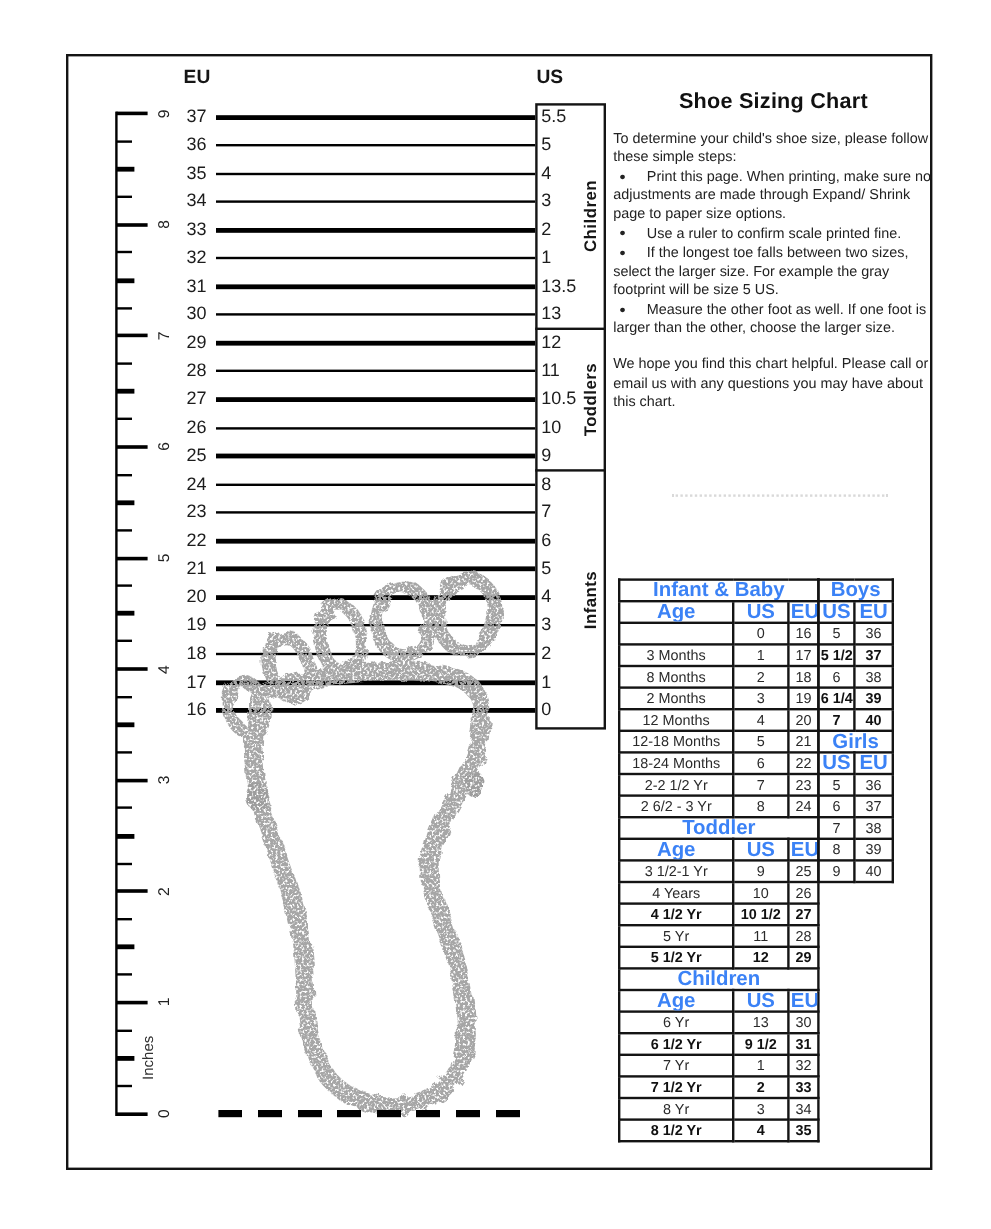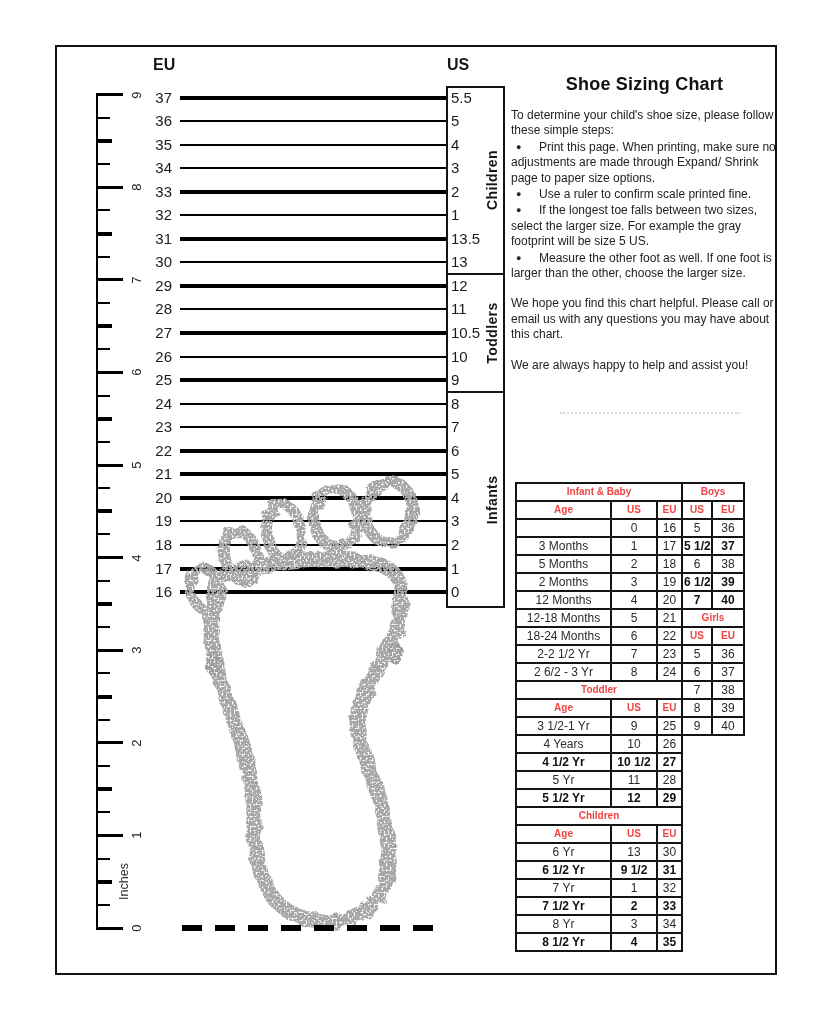--- a/index.html
+++ b/index.html
@@ -37,21 +37,21 @@
   .panel .title{text-align:center;font-size:18px;font-weight:bold;color:#111;margin-bottom:13px;letter-spacing:.2px;}
   .panel p{margin:0 0 1px 0;font-size:12px;line-height:15.4px;color:#222;}
   .panel p.gap{margin-top:15px;}
   .bullet-glyph{display:inline-block;width:23px;padding-left:5px;font-size:9px;vertical-align:1px;}
   .scan-dots{position:absolute;left:560px;top:412px;width:180px;border-top:2px dotted #d9d9d9;}
   
   .sizetable{position:absolute;top:482px;}
   table{border-collapse:collapse;table-layout:fixed;}
   th,td{border:2px solid #141414;height:16px;padding:0 1px;text-align:center;overflow:hidden;
         font-size:12px;line-height:14px;white-space:nowrap;color:#2a2a2a;}
-  th{font-weight:bold;color:#ef4444;font-size:10px;}
+  th{font-weight:bold;color:#3b82f6;font-size:17px;}
   tr.boldrow td{font-weight:bold;color:#111;}
 </style>
 </head>
 <body>
 
 <div class="page">
   <div class="pageborder"></div>
 
   <div class="col-header eu">EU</div>
   <div class="col-header us">US</div>
@@ -226,21 +226,20 @@
 
   <div class="panel">
     <div class="title">Shoe Sizing Chart</div>
     <div id="paras">
         <p>To determine your child's shoe size, please follow these simple steps:</p>
         <p><span class="bullet-glyph">●</span>Print this page. When printing, make sure no adjustments are made through Expand/ Shrink page to paper size options.</p>
         <p><span class="bullet-glyph">●</span>Use a ruler to confirm scale printed fine.</p>
         <p><span class="bullet-glyph">●</span>If the longest toe falls between two sizes, select the larger size. For example the gray footprint will be size 5 US.</p>
         <p><span class="bullet-glyph">●</span>Measure the other foot as well. If one foot is larger than the other, choose the larger size.</p>
         <p class="gap">We hope you find this chart helpful. Please call or email us with any questions you may have about this chart.</p>
-        <p class="gap">We are always happy to help and assist you!</p>
       </div>
   </div>
   <div class="scan-dots"></div>
 
   <div id="tbl-left" class="sizetable" style="left:515px;">
       <table style="width: 166px;">
         <colgroup>
           <col style="width: 95px;">
           <col style="width: 46px;">
           <col style="width: 25px;">
@@ -258,21 +257,21 @@
             <td></td>
             <td>0</td>
             <td>16</td>
           </tr>
           <tr>
             <td>3 Months</td>
             <td>1</td>
             <td>17</td>
           </tr>
           <tr>
-            <td>5 Months</td>
+            <td>8 Months</td>
             <td>2</td>
             <td>18</td>
           </tr>
           <tr>
             <td>2 Months</td>
             <td>3</td>
             <td>19</td>
           </tr>
           <tr>
             <td>12 Months</td>
@@ -393,21 +392,21 @@
           </tr>
           <tr class="boldrow">
             <td>5 1/2</td>
             <td>37</td>
           </tr>
           <tr>
             <td>6</td>
             <td>38</td>
           </tr>
           <tr class="boldrow">
-            <td>6 1/2</td>
+            <td>6 1/4</td>
             <td>39</td>
           </tr>
           <tr class="boldrow">
             <td>7</td>
             <td>40</td>
           </tr>
           <tr>
             <th colspan="2">Girls</th>
           </tr>
           <tr>

